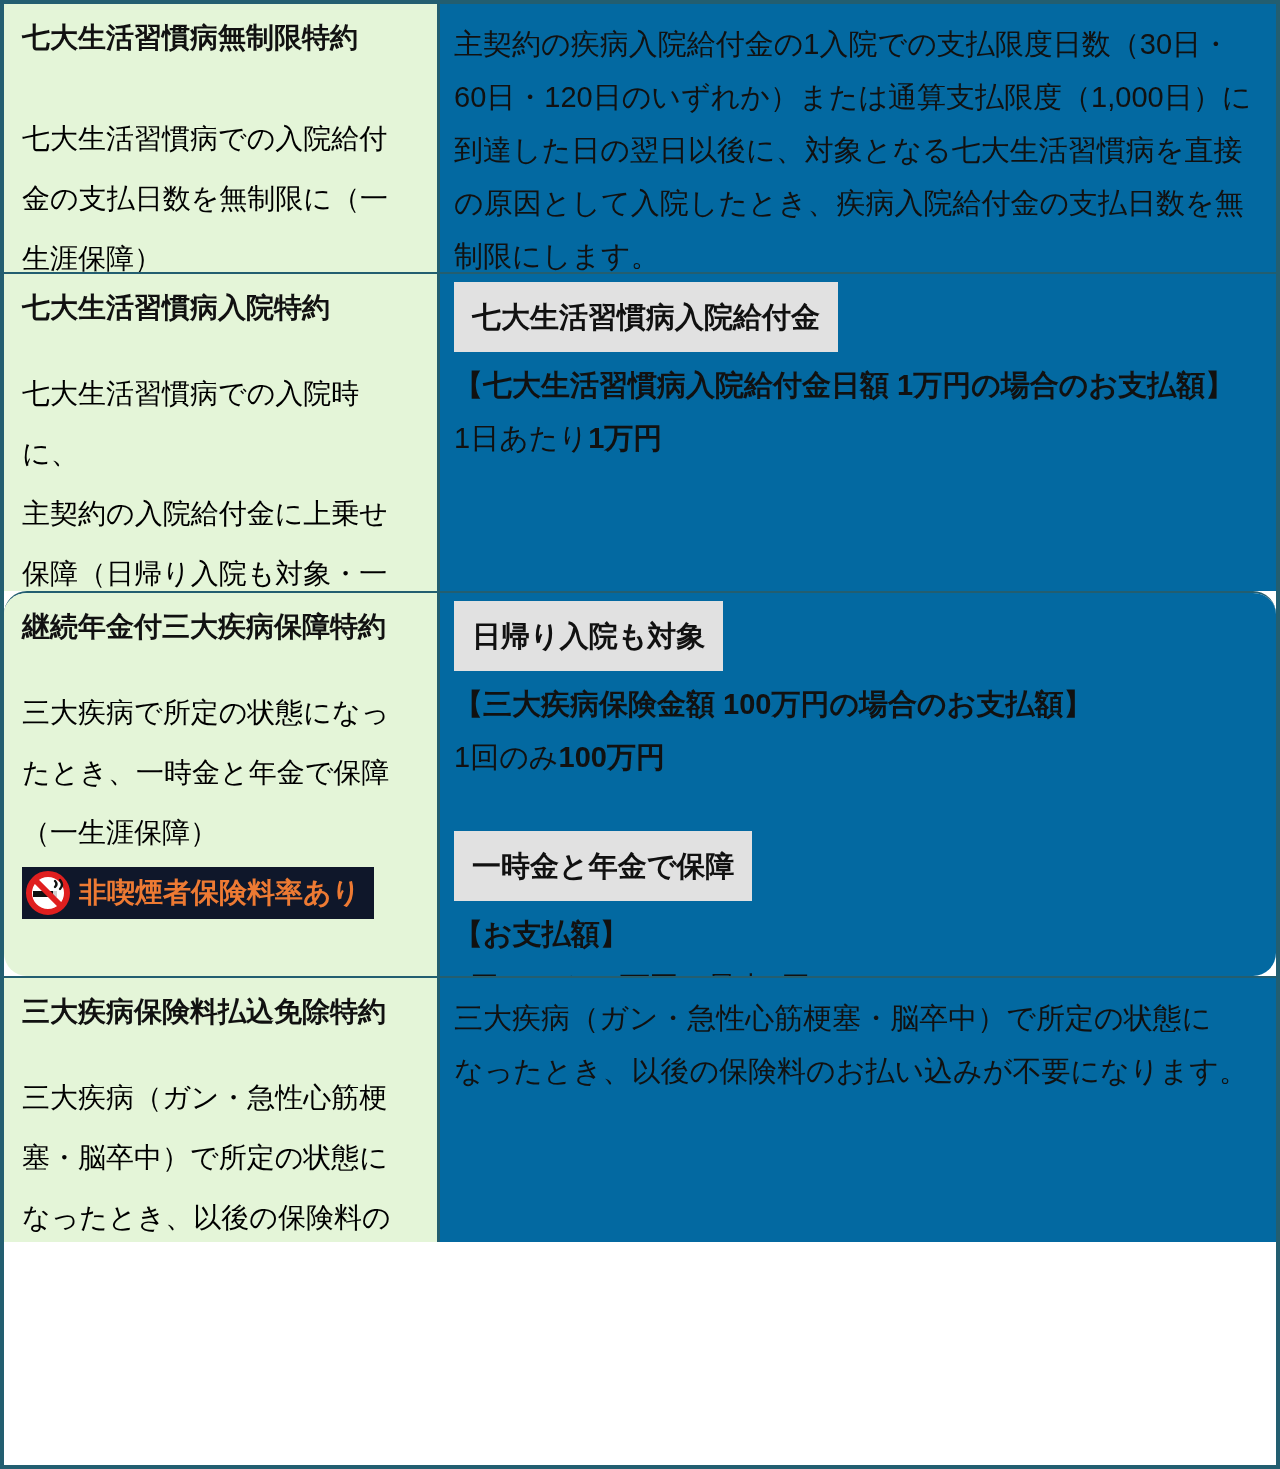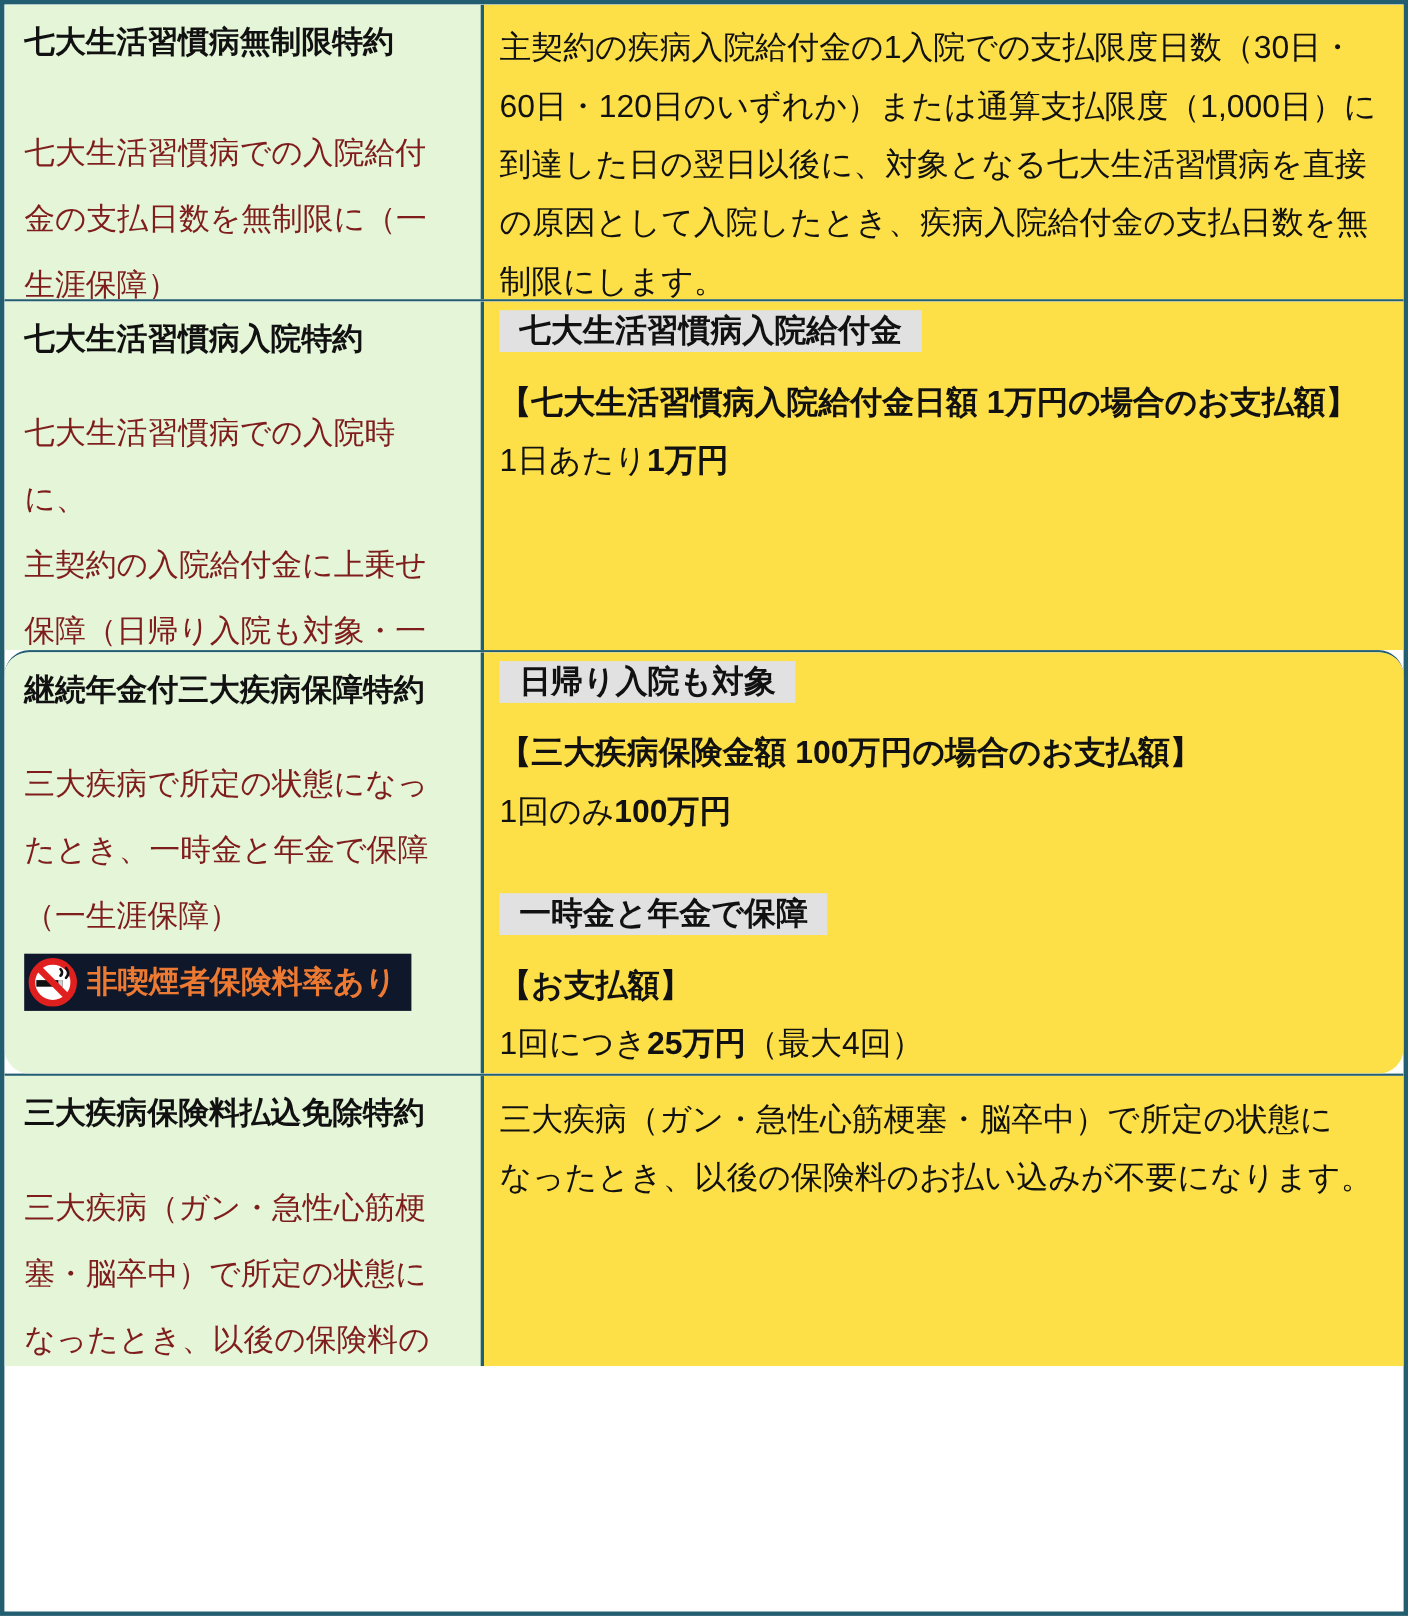--- a/index.html
+++ b/index.html
@@ -21,53 +21,53 @@
 
   .cell{ overflow:hidden; }
   .cell-left{
     flex:none; width:436px;
     background:#e4f5d8;
     border-right:3px solid #235e70;
     padding:10px 24px 10px 18px;
   }
   .cell-right{
     flex:1;
-    background:#fde047;
+    background:#0369a1;
     padding:8px 10px 8px 14px;
   }
 
   .rider-title{
     font-size:28px; font-weight:bold; line-height:48px;
     margin-bottom:32px; white-space:pre-line; color:#111;
   }
   .rider-title.gap-lg{ margin-bottom:47px; }
   .rider-body{
-    font-size:28px; line-height:60px; white-space:pre-line; color:#7f1d1d;
+    font-size:28px; line-height:60px; white-space:pre-line; color:#000000;
   }
 
   .ns-box{
     display:inline-flex; align-items:center; gap:8px;
     background:#0f172a; padding:3px 14px 3px 3px;
   }
   .ns-box.mt-a{ margin-top:14px; }
   .ns-box.mt-b{ margin-top:4px; }
   .ns-icon{ width:46px; height:46px; flex:none; display:block; }
   .ns-label{ font-size:28px; font-weight:bold; color:#ed7a33; white-space:nowrap; }
 
   .detail-text{
     font-size:29px; line-height:53px; white-space:pre-line; color:#111;
     padding-top:6px;
   }
   .section + .section{ margin-top:47px; }
   .benefit-badge{
     display:inline-block;
     background:#e1e1e1;
     font-size:29px; font-weight:bold; line-height:34px;
-    padding:2px 18px;
-    margin-bottom:20px;
+    padding:18px 18px;
+    margin-bottom:7px;
     color:#111;
   }
   .benefit-heading{
     font-size:29px; font-weight:bold; line-height:53px; color:#111;
   }
   .benefit-value{
     font-size:29px; line-height:53px; color:#111;
   }
   .benefit-value .amount{ font-weight:bold; }
 </style>

